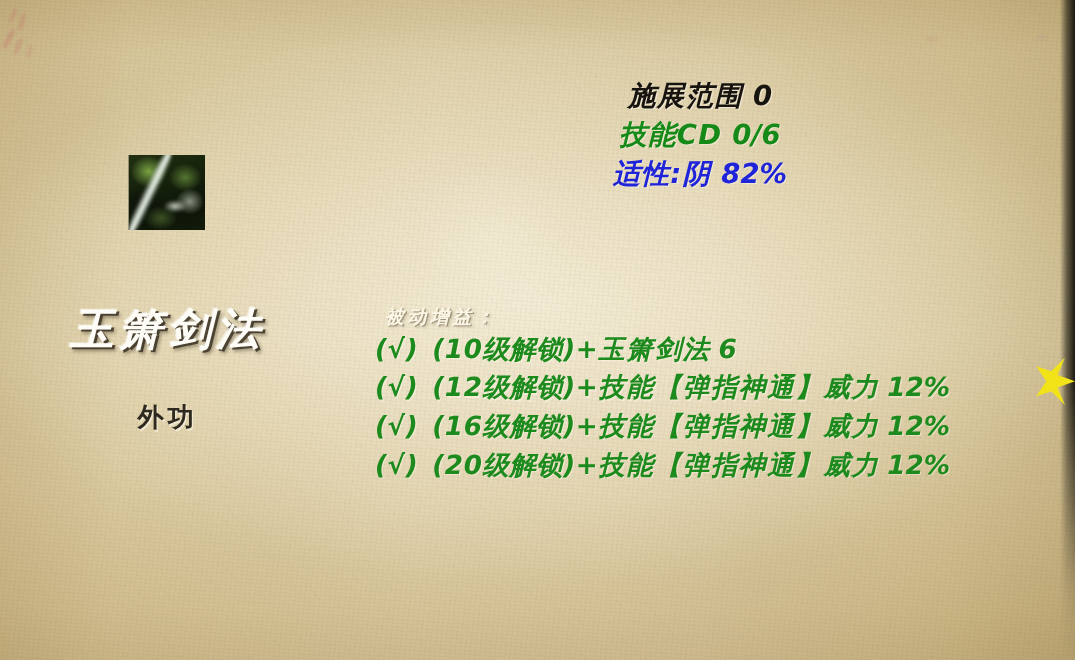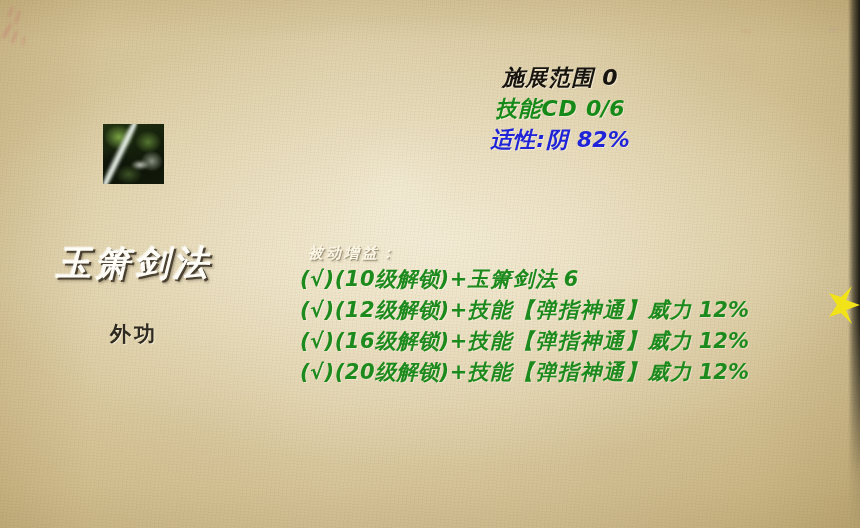--- a/index.html
+++ b/index.html
@@ -226,20 +226,21 @@
     white-space: nowrap;
     text-shadow: 1px 1px 0 rgba(255,252,240,0.40);
   }
   .passive-line .check {
     font-weight: bold;
     font-style: italic;
   }
   .passive-line .lvl {
     font-weight: bold;
     font-style: italic;
+    margin-left: 11px;
   }
   .passive-line .eff {
     font-weight: bold;
     font-style: italic;
     letter-spacing: 1.5px;
   }
   .passive-line .amt {
     font-weight: bold;
     font-style: italic;
     letter-spacing: 0px;

